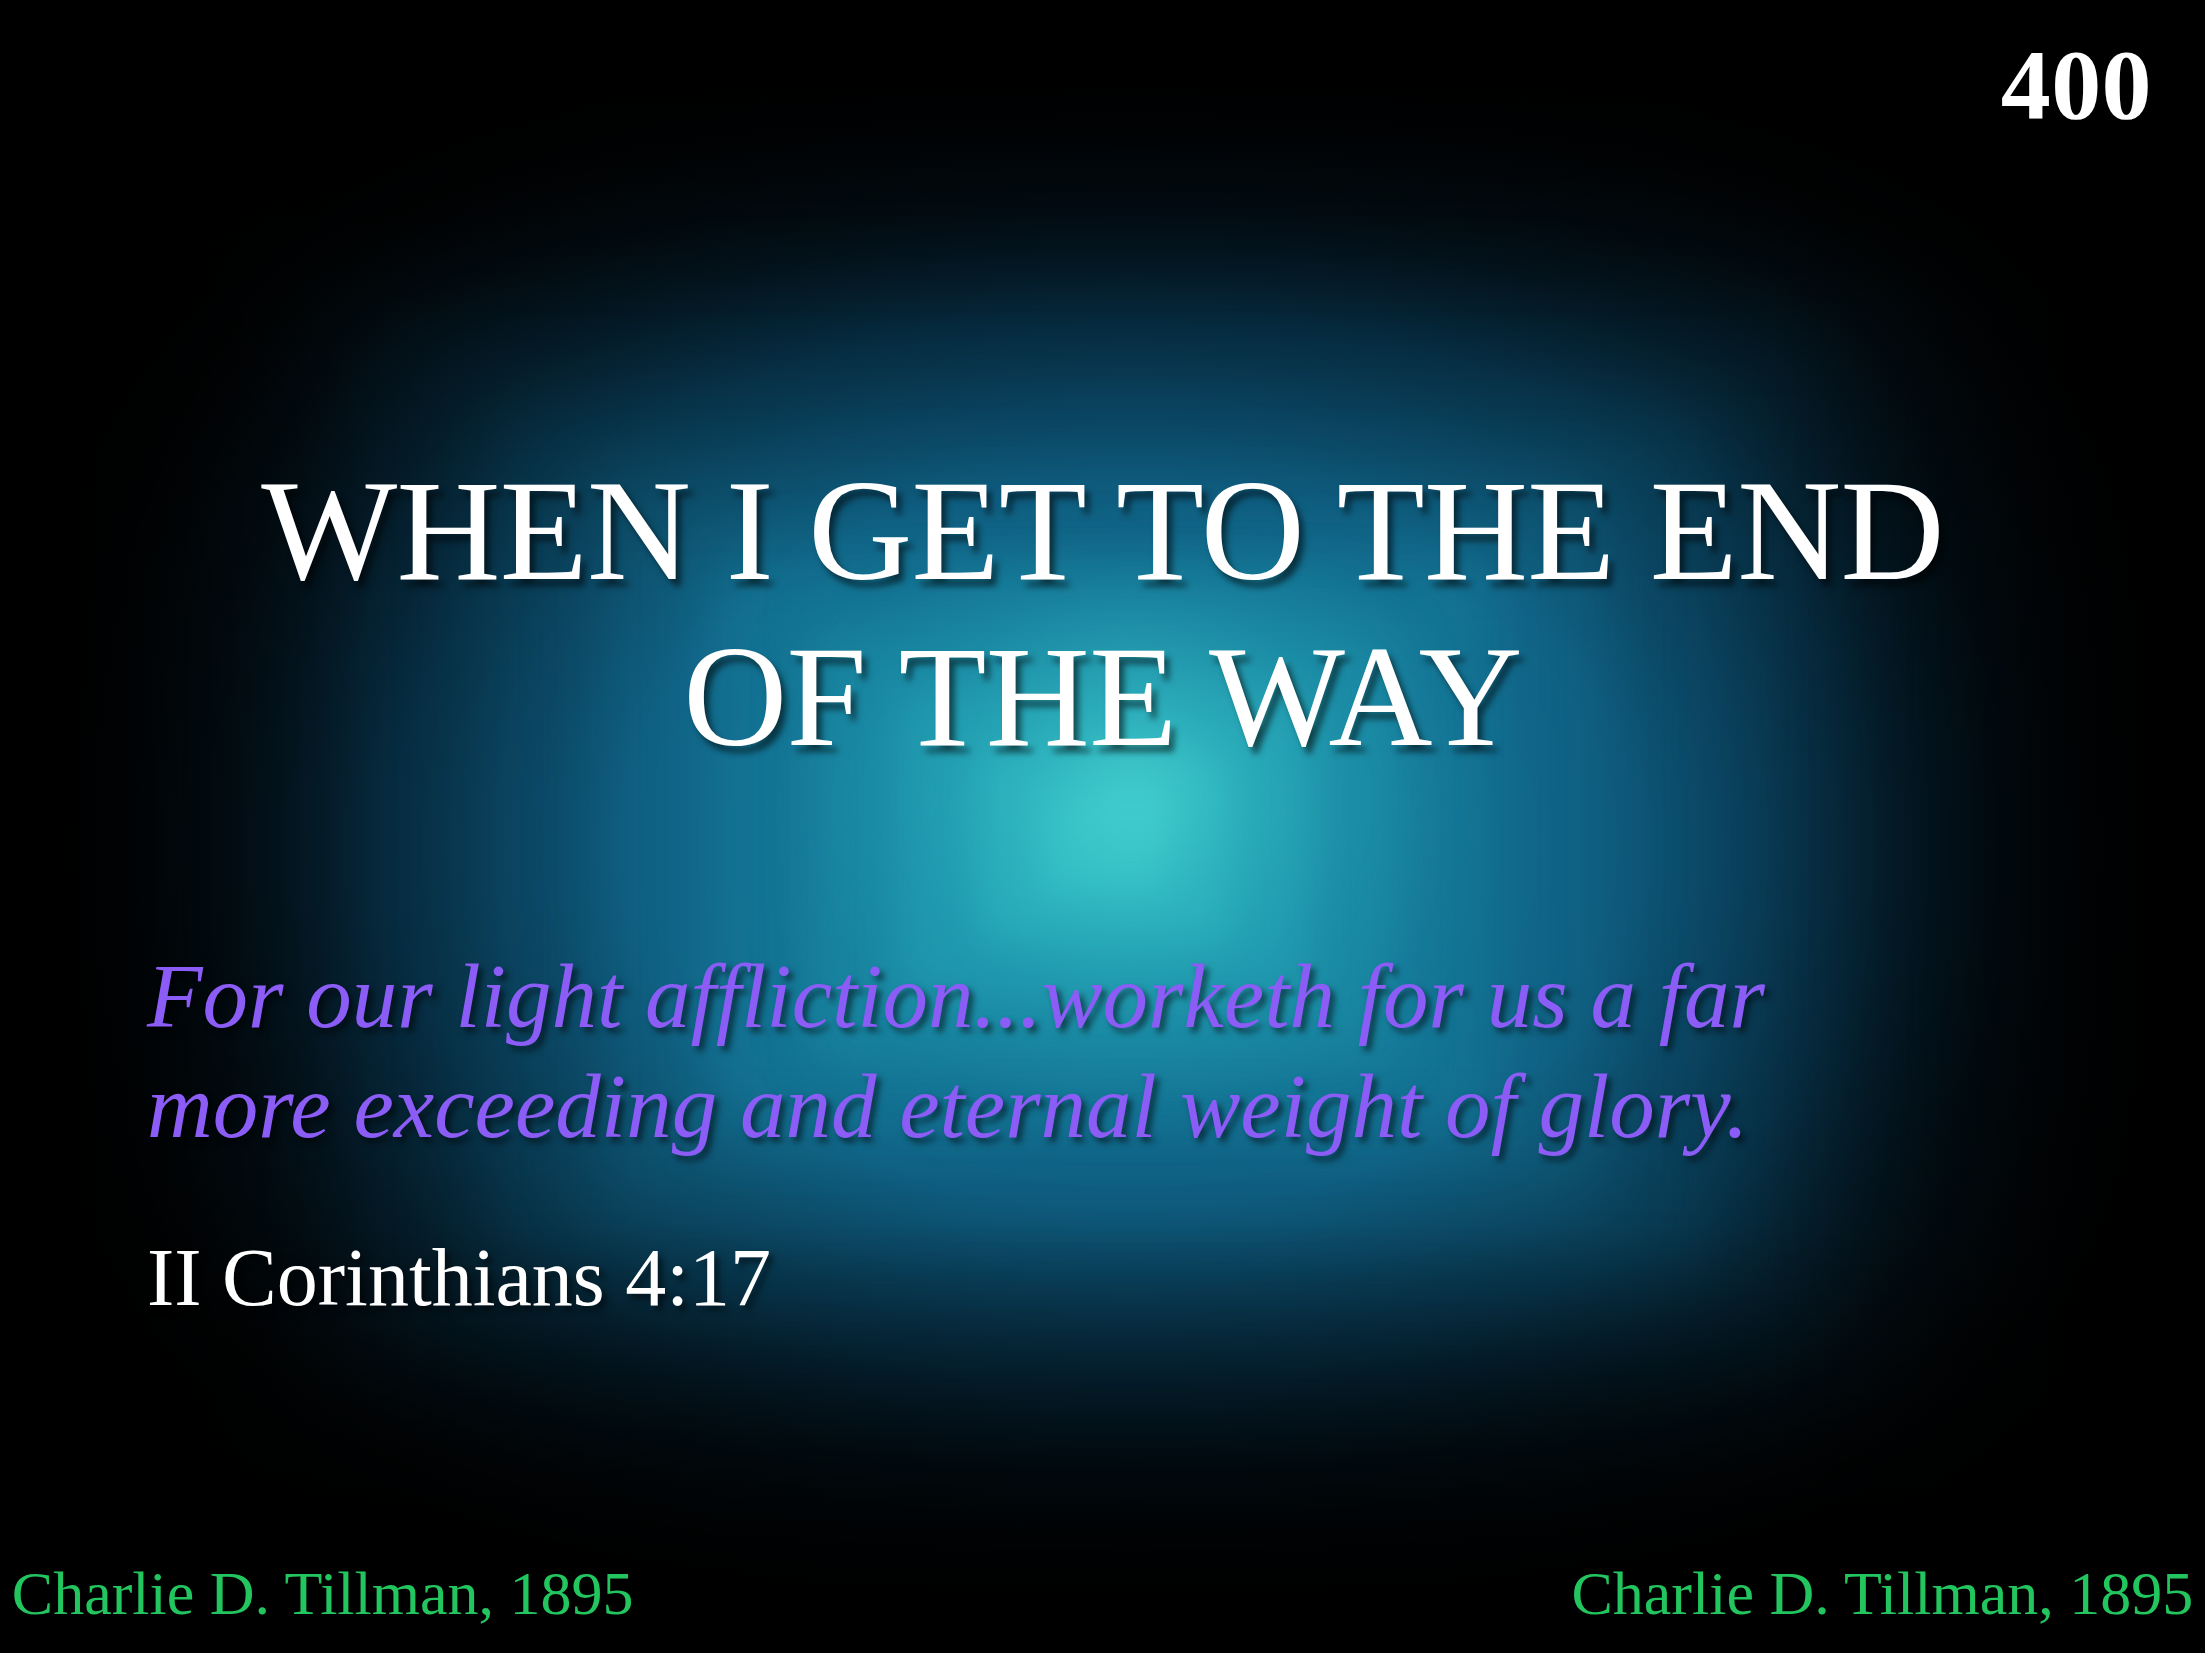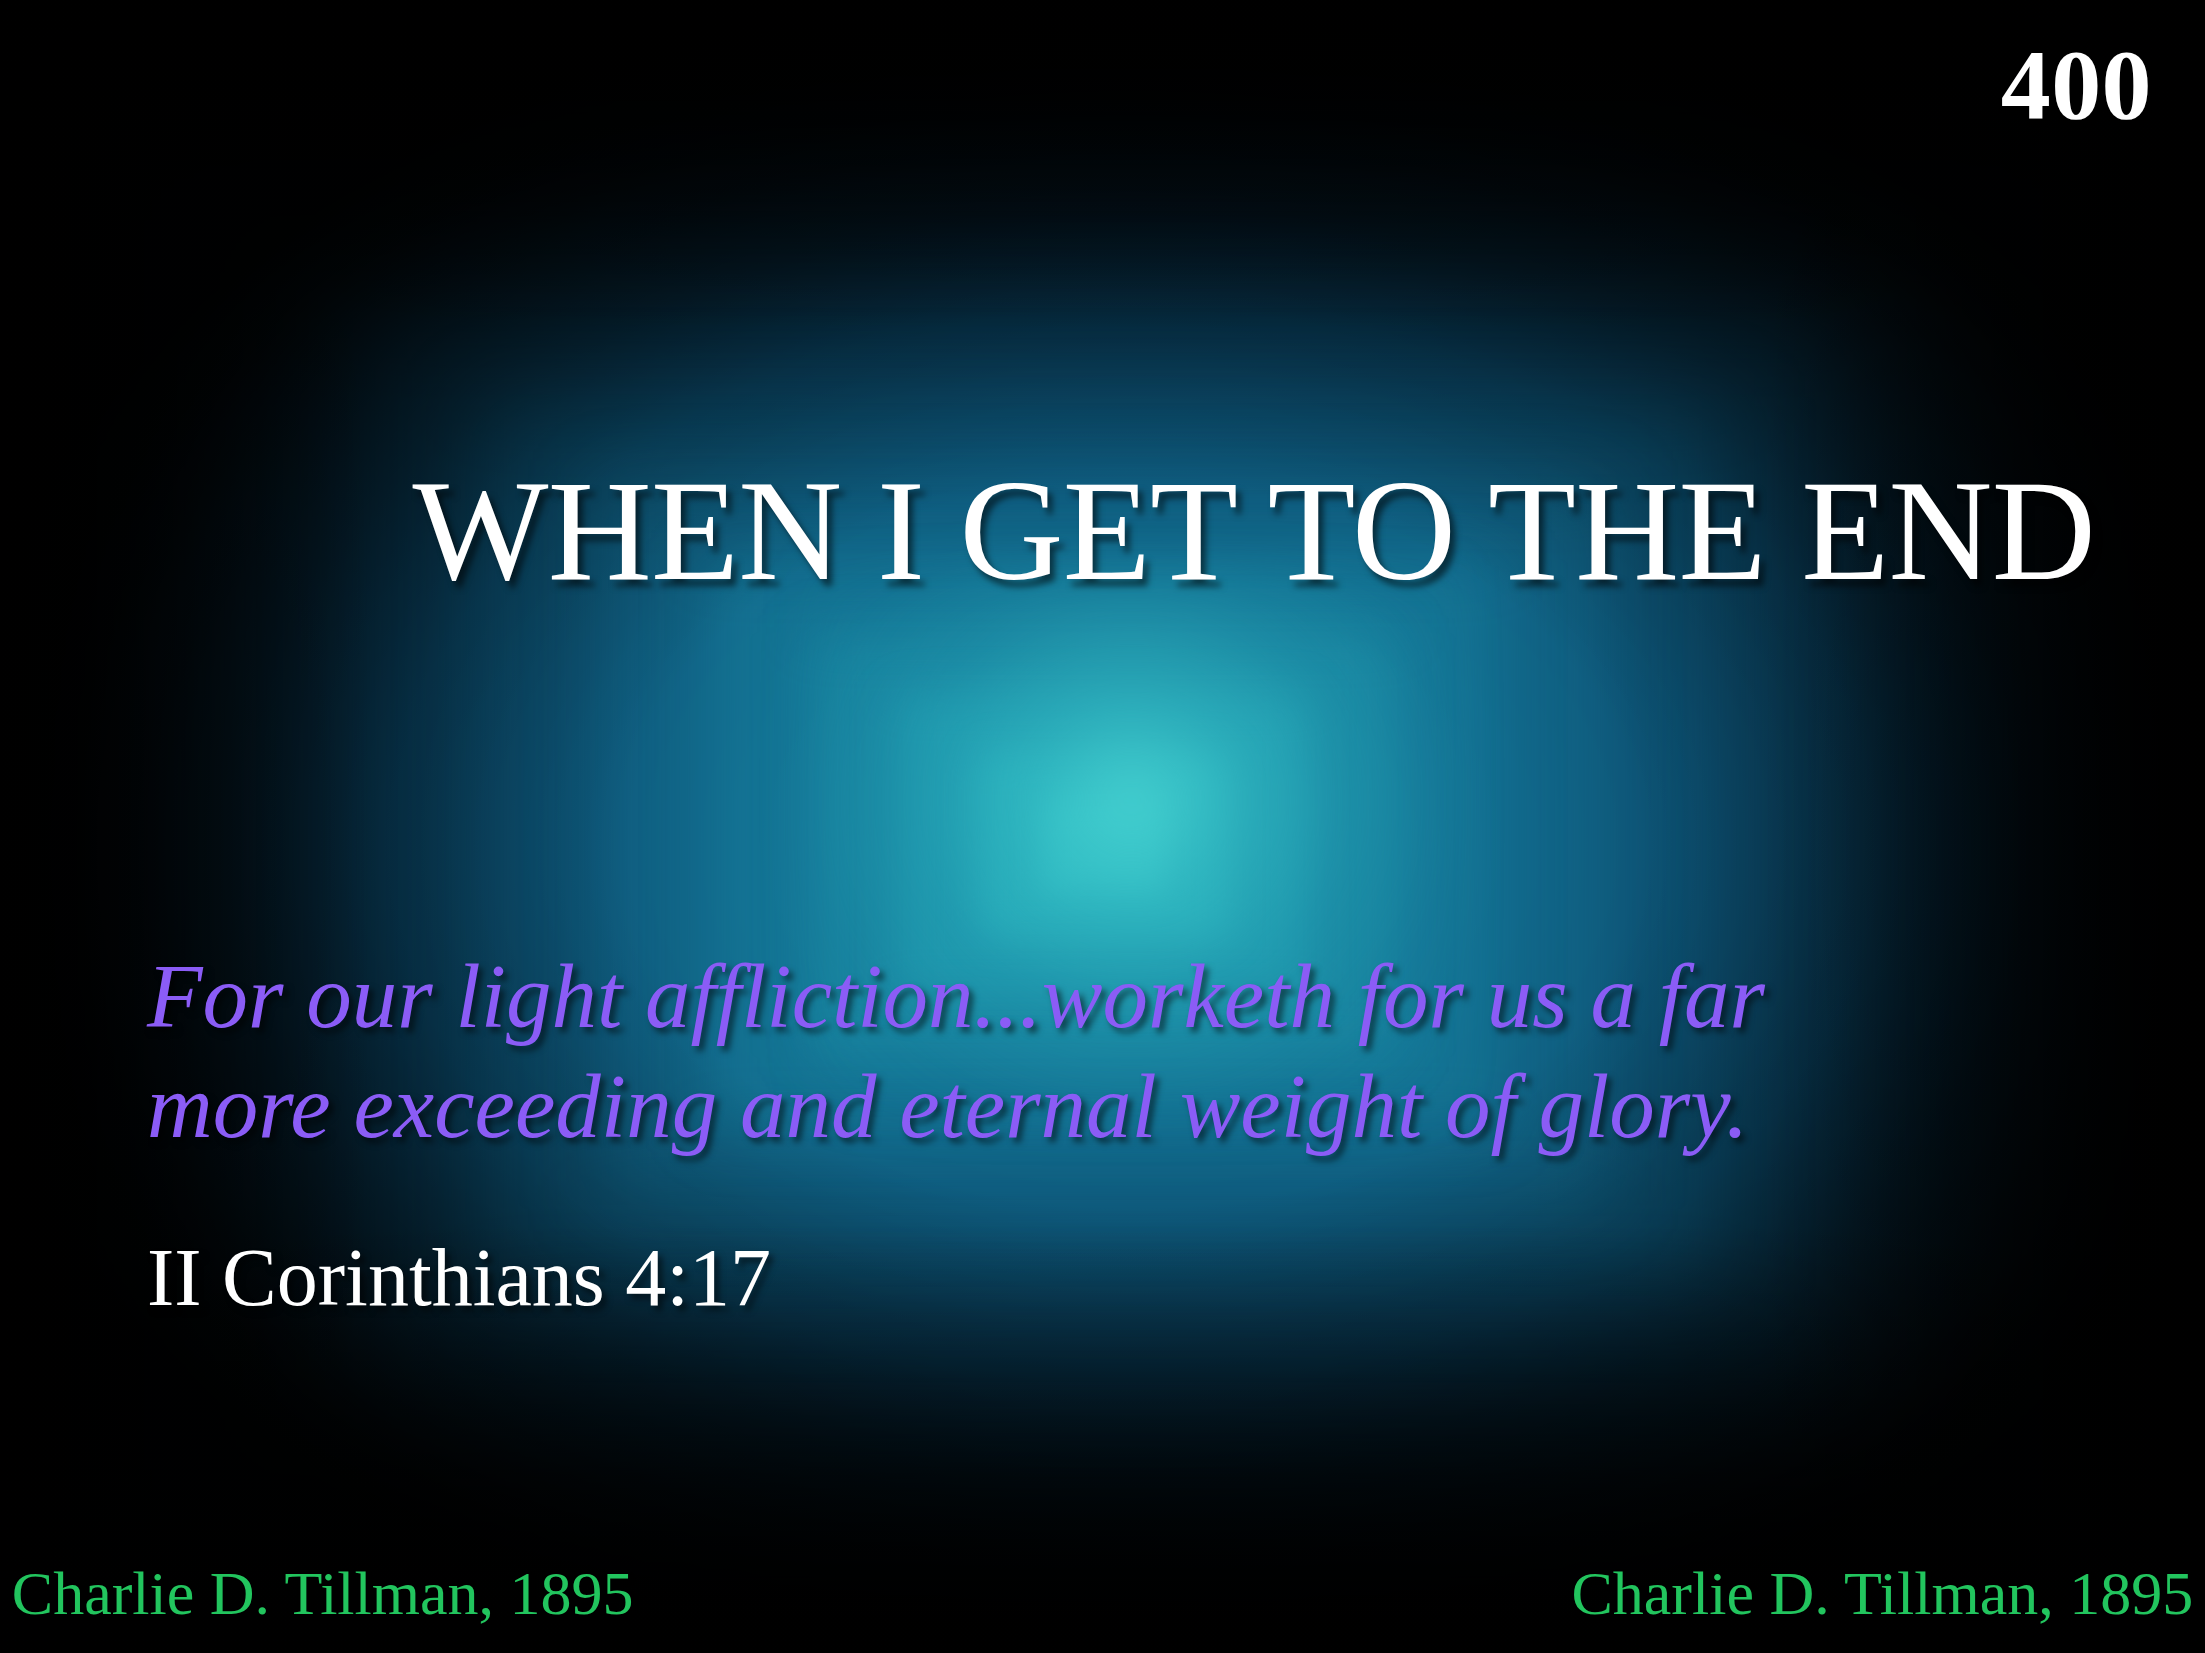--- a/index.html
+++ b/index.html
@@ -105,21 +105,21 @@
     position:absolute;
     left:110px; right:110px; top:448px;
     text-align:center;
     color:#ffffff;
     font-size:144px;
     line-height:1.15;
     font-weight:normal;
     letter-spacing:-0.7px;
     text-shadow:5.1px 6.6px 6.6px rgba(0,0,0,0.55);
   }
-  .title-line { display:block; white-space:nowrap;text-align:right; }
+  .title-line { display:block; white-space:nowrap; }
 
   .verse {
     position:absolute;
     left:147px; right:147px; top:942px;
     text-align:left;
     color:#8b5cf6;
     font-style:italic;
     font-size:91px;
     line-height:1.21;
     text-shadow:4.4px 5.1px 5.9px rgba(0,0,0,0.55);
@@ -167,20 +167,21 @@
   <div class="bg-layer hotspot"></div>
   <div class="bg-layer vignette"></div>
   <div class="bg-layer vignette-edges"></div>
 
   <div class="content">
 
     <div class="hymn-number">400</div>
 
     <div class="title">
       <span class="title-line">WHEN I GET TO THE END</span>
+      <span class="title-line">OF THE WAY</span>
     </div>
 
     <div class="verse">
       <span class="verse-line">For our light affliction...worketh for us a far</span>
       <span class="verse-line">more exceeding and eternal weight of glory.</span>
     </div>
 
     <div class="reference">II Corinthians 4:17</div>
 
     <div class="credit credit-left">Charlie D. Tillman, 1895</div>

